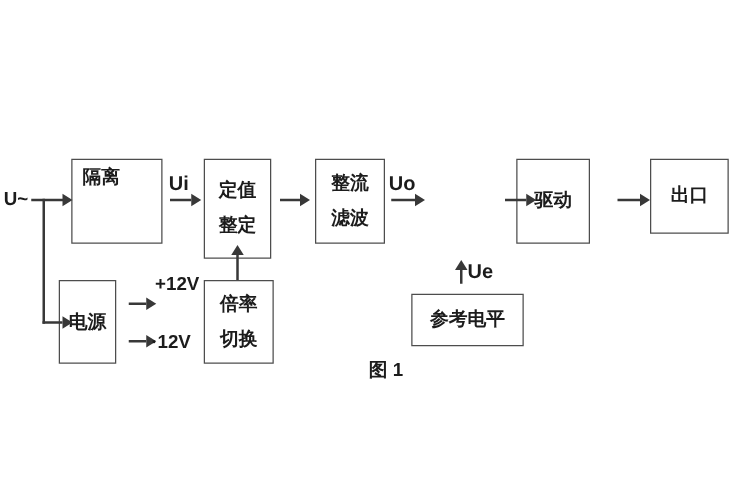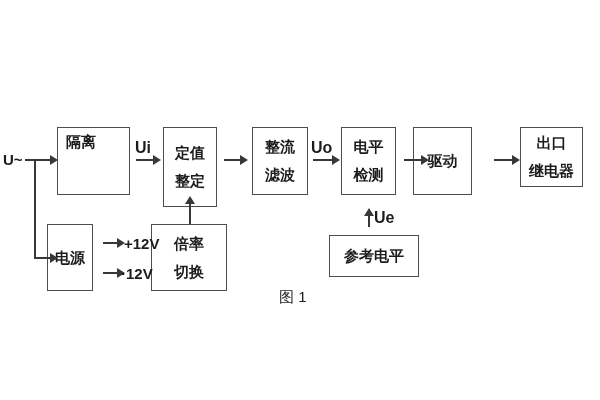--- a/index.html
+++ b/index.html
@@ -59,58 +59,54 @@
     font-weight: bold;
     color: var(--text);
     white-space: nowrap;
     line-height: 1;
   }
   .sig.s15 { font-size: 15px; }
   .sig.s14 { font-size: 16px; }
   .caption {
     position: absolute;
     font-size: 15px;
-    font-weight: normal;
+    font-weight: bold;
     color: var(--text);
     white-space: nowrap;
     line-height: 1;
+    margin-left: 16px;
   }
 </style>
 </head>
 <body>
 
 <div class="stage">
 
   <div class="box left-align" style="left:57px;top:127px;width:73px;height:68px">
     <span class="ln">隔离</span>
   </div>
   <div class="box" style="left:163px;top:127px;width:54px;height:80px">
     <span class="ln">定值</span>
     <span class="ln">整定</span>
   </div>
   <div class="box" style="left:252px;top:127px;width:56px;height:68px">
     <span class="ln">整流</span>
     <span class="ln">滤波</span>
   </div>
-  <div class="box" style="left:341px;top:127px;width:55px;height:68px">
-    <span class="ln">电平</span>
-    <span class="ln">检测</span>
-  </div>
   <div class="box" style="left:413px;top:127px;width:59px;height:68px">
     <span class="ln">驱动</span>
   </div>
   <div class="box" style="left:520px;top:127px;width:63px;height:60px">
     <span class="ln">出口</span>
-    <span class="ln">继电器</span>
   </div>
 
   <div class="box" style="left:47px;top:224px;width:46px;height:67px">
     <span class="ln">电源</span>
   </div>
-  <div class="box" style="left:151px;top:224px;width:76px;height:67px">
+  <div class="box" style="left:163px;top:224px;width:56px;height:67px">
     <span class="ln">倍率</span>
     <span class="ln">切换</span>
   </div>
   <div class="box" style="left:329px;top:235px;width:90px;height:42px">
     <span class="ln">参考电平</span>
   </div>
 
   <div class="cl h" style="left:25px;top:159px;width:26px"></div>
   <div class="ah r" style="left:50px;top:155px"></div>
   <div class="cl v" style="left:34px;top:159px;height:100px"></div>
@@ -140,18 +136,18 @@
 
   <div class="cl h" style="left:103px;top:242px;width:14px"></div>
   <div class="ah r" style="left:117px;top:238px"></div>
   <div class="cl h" style="left:103px;top:272px;width:14px"></div>
   <div class="ah r" style="left:117px;top:268px"></div>
 
   <span class="sig s15" style="left:3px;top:152px">U~</span>
   <span class="sig s14" style="left:135px;top:140px">Ui</span>
   <span class="sig s14" style="left:311px;top:140px">Uo</span>
   <span class="sig s14" style="left:374px;top:210px">Ue</span>
-  <span class="sig s15" style="left:124px;top:236px">+12V</span>
+  <span class="sig s15" style="left:124px;top:220px">+12V</span>
   <span class="sig s15" style="left:121px;top:266px">·12V</span>
 
   <span class="caption" style="left:279px;top:289px">图 1</span>
 
 </div>
 
 </body></html>

